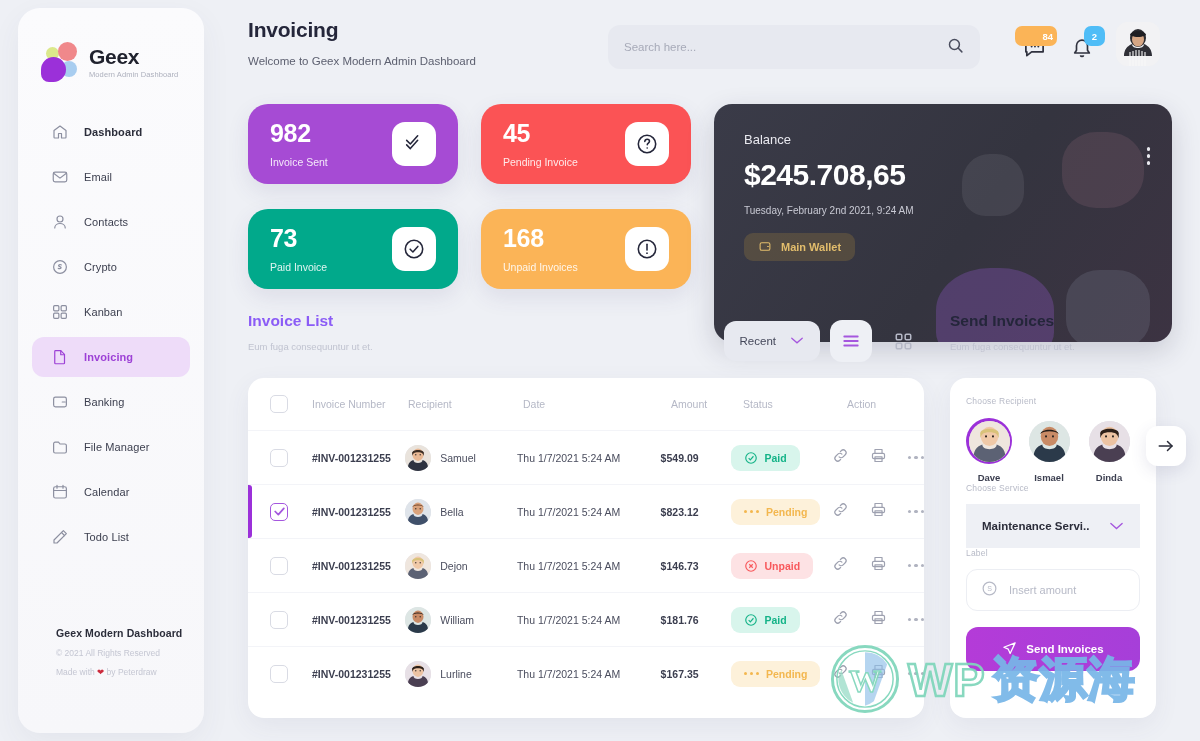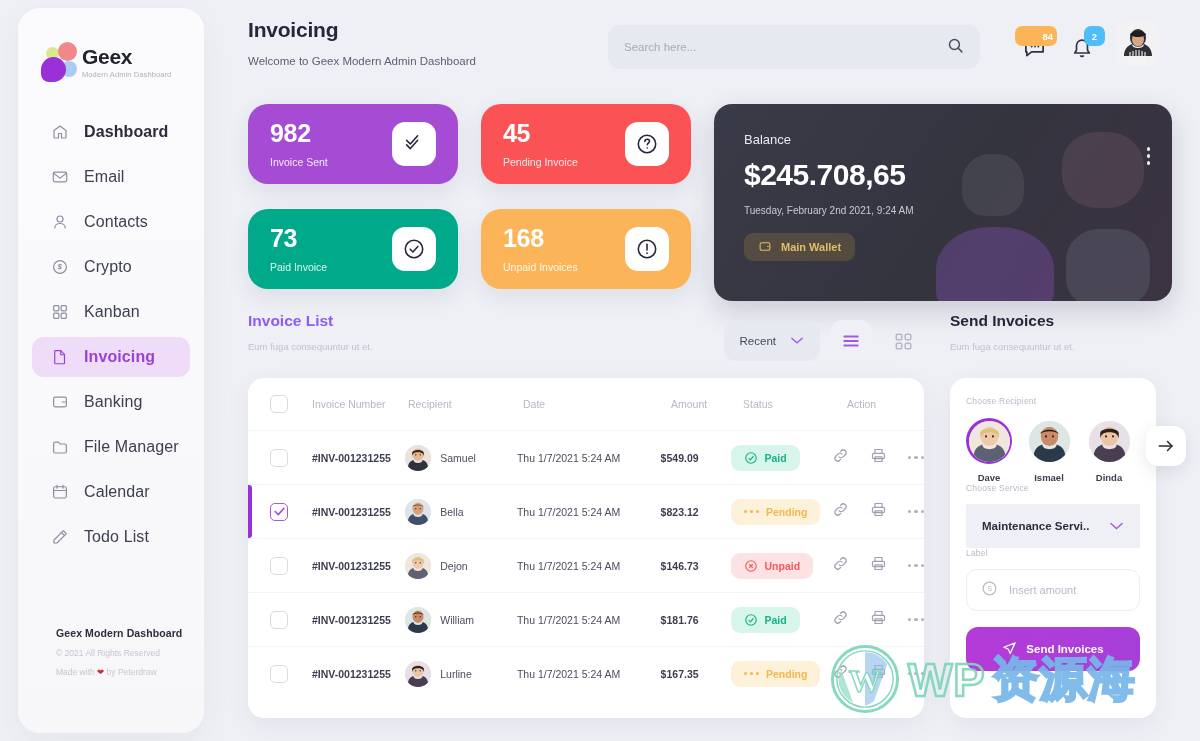--- a/index.html
+++ b/index.html
@@ -14,41 +14,41 @@
   
   .sidebar {
     position: absolute; left: 18px; top: 8px;
     width: 186px; height: 725px;
     background: linear-gradient(180deg,#fbfbfd 0%,#f7f7fa 100%);
     border-radius: 22px;
     box-shadow: 0 10px 30px rgba(60,60,100,.06);
     padding: 26px 0 0 0;
     overflow: hidden;
   }
-  .brand { display: flex; align-items: center; gap: 2px; padding: 0 0 0 22px; height: 56px; }
+  .brand { display: flex; align-items: center; gap: 9px; padding: 0 0 0 22px; height: 56px; }
   .brand-mark { position: relative; width: 40px; height: 42px; flex: 0 0 40px; }
   .bm { position: absolute; border-radius: 50%; }
   .bm.lime  { width: 13px; height: 13px; background: #dbe88b; left: 6px;  top: 6px; }
   .bm.pink  { width: 19px; height: 19px; background: #f0888b; left: 18px; top: 1px; }
   .bm.blue  { width: 16px; height: 16px; background: #a8cdf0; left: 21px; top: 20px; }
   .bm.purp  { width: 25px; height: 25px; background: #9b30d9; left: 1px;  top: 16px;
               border-radius: 50% 50% 50% 8px; }
   .brand-txt { line-height: 1; }
   .brand-name { font-size: 21px; font-weight: 700; color: #20222e; letter-spacing: -.3px; }
   .brand-sub { font-size: 7.5px; color: #adb0bd; margin-top: 4px; letter-spacing: .1px; }
 
   .nav { margin-top: 22px; padding: 0 14px; }
   .nav-item {
     display: flex; align-items: center; gap: 15px;
     height: 40px; padding-left: 19px; margin-bottom: 5px;
     border-radius: 12px; cursor: pointer;
   }
   .nav-item .ic { width: 18px; height: 18px; flex: 0 0 18px; display: flex; align-items: center; justify-content: center; }
   .nav-item .ic svg { display: block; }
-  .nav-label { font-size: 16px; color: #3d4050; letter-spacing: .1px; }
+  .nav-label { font-size: 11px; color: #3d4050; letter-spacing: .1px; }
   .nav-item.active { background: #eedcf9; }
   .nav-item.active .nav-label { color: #9d41d6; font-weight: 600; }
   .nav-item.first .nav-label { font-weight: 600; color: #2b2d3a; }
 
   .side-foot { position: absolute; left: 38px; bottom: 56px; }
   .sf-title { font-size: 10.5px; font-weight: 700; color: #2b2d3a; letter-spacing: .1px; }
   .sf-line { font-size: 8.5px; color: #c4c6d2; margin-top: 9px; }
   .sf-heart { color: #cc2b3d; }
 
   
@@ -95,21 +95,21 @@
     width: 44px; height: 44px; border-radius: 13px; background: #fff;
     display: flex; align-items: center; justify-content: center; flex: 0 0 44px;
   }
   #stat-0 { left: 248px; top: 104px; width: 210px; height: 80px; background: #a64bd4; }
   #stat-1 { left: 481px; top: 104px; width: 210px; height: 80px; background: #fb5355; }
   #stat-2 { left: 248px; top: 209px; width: 210px; height: 80px; background: #01a98b; }
   #stat-3 { left: 481px; top: 209px; width: 210px; height: 80px; background: #fbb457; justify-content: space-between; }
 
   
   .balance {
-    position: absolute; left: 714px; top: 104px; width: 458px; height: 197px;
+    position: absolute; left: 714px; top: 104px; width: 458px; height: 238px;
     border-radius: 18px; overflow: hidden;
     background: linear-gradient(125deg,#3a3b48 0%,#34343f 55%,#3c3342 100%);
     box-shadow: 0 10px 28px rgba(40,40,70,.18);
   }
   .blob { position: absolute; border-radius: 40% 45% 42% 48%; }
   .blob.b1 { width: 62px; height: 62px; background: rgba(255,255,255,.08); right: 148px; top: 50px; border-radius: 45% 45% 38% 38%; }
   .blob.b2 { width: 82px; height: 76px; background: rgba(220,150,170,.13); right: 28px; top: 28px; border-radius: 42% 45% 45% 42%; }
   .blob.b3 { width: 118px; height: 92px; background: rgba(150,90,210,.30); right: 118px; bottom: -18px; border-radius: 46% 46% 30% 30%; }
   .blob.b4 { width: 84px; height: 78px; background: rgba(180,190,215,.14); right: 22px; bottom: -6px; border-radius: 40% 40% 36% 36%; }
   .bal-inner { position: relative; padding: 28px 30px; }

